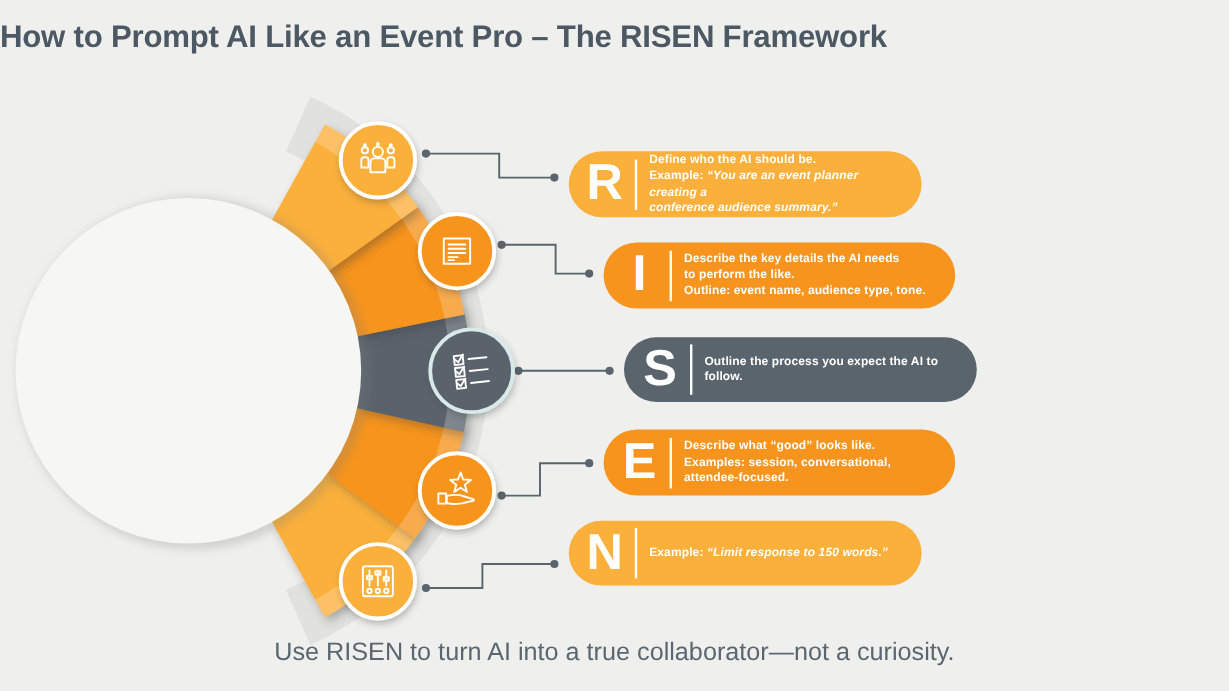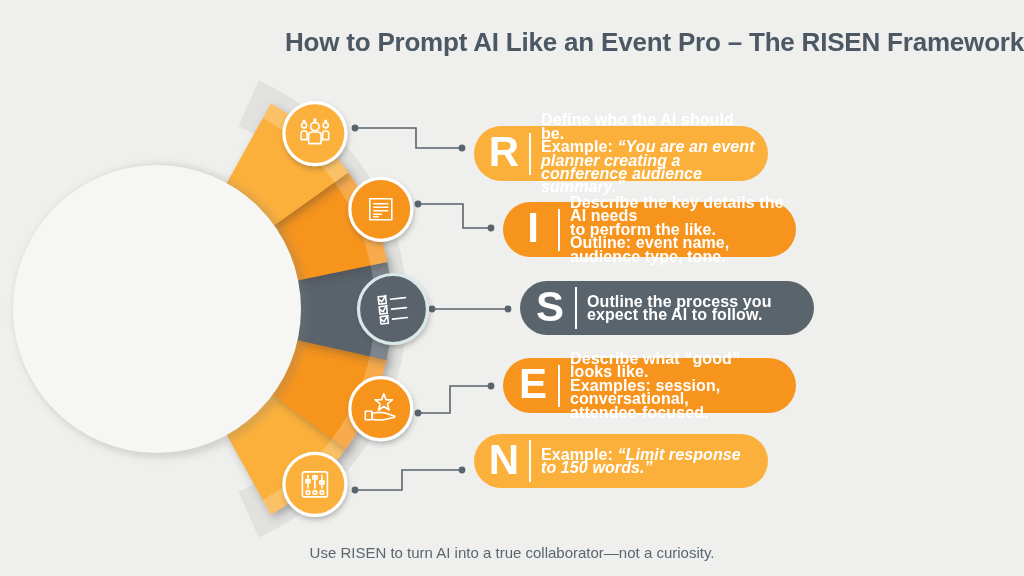--- a/index.html
+++ b/index.html
@@ -1,28 +1,28 @@
 <!DOCTYPE html>
 <html style="--c-background: #EFEFED; --c-title_text: #4C5864; --c-footer_text: #5A6670; --c-yellow: #FBB03B; --c-orange: #F7941E; --c-slate: #5A646C; --c-connector: #5A646C; --c-text_on_pill: #FFFFFF; --c-fan_band: #E1E1DF; --c-fan_hub: #F6F6F4; --c-slate_circle_ring: #D9E9EA;"><head>
 <meta charset="utf-8">
 <style>
   html,body{margin:0;padding:0;}
   body{font-family:"Liberation Sans",sans-serif;background:#EFEFED;}
   .stage{position:relative;width:1024px;height:576px;overflow:hidden;background:var(--c-background,#EFEFED);}
-  .title{position:absolute;top:27px;left:0;width:100%;text-align:right;margin:0;
+  .title{position:absolute;top:15px;left:0;width:100%;text-align:left;margin:0;
          font-size:26px;font-weight:bold;letter-spacing:-0.2px;color:var(--c-title_text,#4C5864);}
-  .footer{position:absolute;top:544px;left:0;width:100%;text-align:center;margin:0;
-          font-size:15px;color:var(--c-footer_text,#5A6670);}
+  .footer{position:absolute;top:532px;left:0;width:100%;text-align:center;margin:0;
+          font-size:21px;color:var(--c-footer_text,#5A6670);}
   .fan-svg{position:absolute;left:0;top:0;width:1024px;height:576px;}
   .pill{position:absolute;display:flex;align-items:center;border-radius:28px;color:#fff;
         padding:0 12px 0 12px;box-sizing:border-box;}
   .letter{min-width:36px;text-align:center;font-size:42px;font-weight:bold;line-height:1;
           padding-bottom:3px;}
   .divider{width:2px;height:42px;background:#fff;margin:0 10px 0 7px;flex:0 0 auto;}
-  .lines{font-size:16px;font-weight:bold;line-height:13.4px;letter-spacing:0.1px;}
+  .lines{font-size:10px;font-weight:bold;line-height:13.4px;letter-spacing:0.1px;}
   .lines .it{font-style:italic;}
   #pill-r{left:474px;top:126px;width:294px;height:55px;}
   #pill-i{left:503px;top:202px;width:293px;height:55px;}
   #pill-s{left:520px;top:281px;width:294px;height:54px;}
   #pill-e{left:503px;top:358px;width:293px;height:55px;}
   #pill-n{left:474px;top:434px;width:294px;height:54px;}
   .glyph{stroke:#fff;fill:none;stroke-width:1.6;stroke-linecap:round;stroke-linejoin:round;}
   .conn{stroke:var(--c-connector,#5A646C);stroke-width:1.6;fill:none;}
   .dot{fill:var(--c-connector,#5A646C);stroke:none;}
   .tip{fill:#fff;opacity:0.22;}

